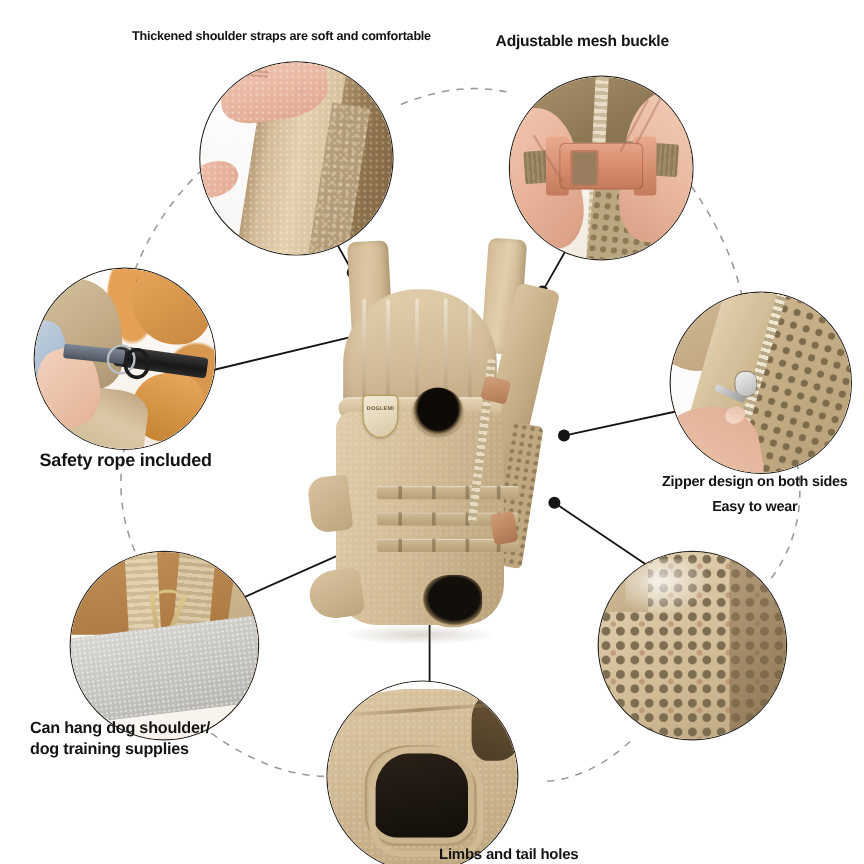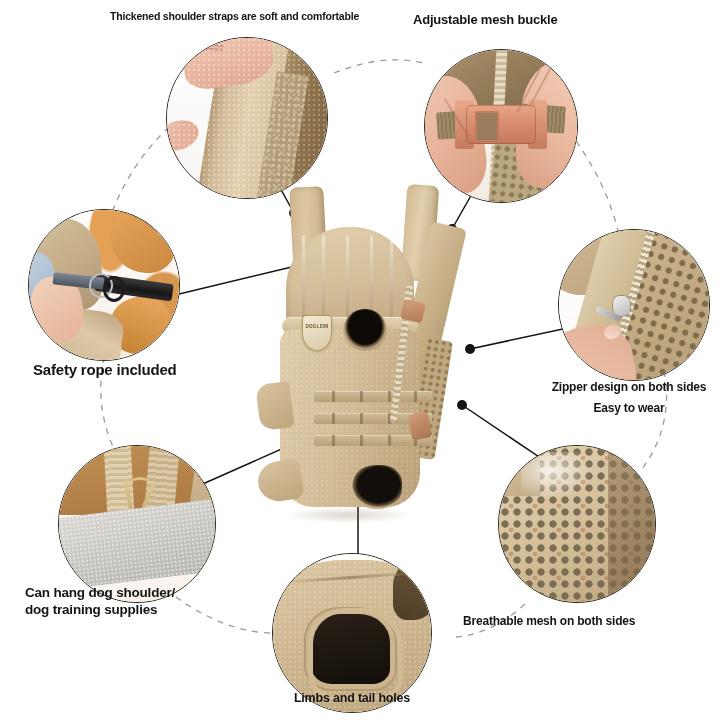--- a/index.html
+++ b/index.html
@@ -3,21 +3,21 @@
 <meta charset="utf-8">
 <style>
   html,body{margin:0;padding:0;}
   body{
     width:720px;height:720px;
     background:#ffffff;
     font-family:"Liberation Sans", sans-serif;
     overflow:hidden;
     position:relative;
   }
-  #stage{position:absolute;left:0;top:1px;width:720px;height:685px;}
+  #stage{position:absolute;left:0;top:15px;width:720px;height:685px;}
 
   
   #lines{position:absolute;left:0;top:0;width:720px;height:720px;pointer-events:none;}
 
   
   .label{
     position:absolute;
     color:#141414;
     font-weight:bold;
     letter-spacing:-0.2px;
@@ -618,32 +618,31 @@
   <div class="label" style="left:534px;top:379px;width:190px;text-align:center;font-size:12px;">Zipper design on both sides</div>
   <div class="label" style="left:534px;top:400px;width:190px;text-align:center;font-size:12px;">Easy to wear</div>
 
   <div class="callout" style="left:498px;top:444px;width:158px;height:158px;">
     <div class="photo ph-mesh">
       <div class="corner"></div>
         <div class="edge"></div>
         <div class="gloss"></div>
     </div>
   </div>
-  <div class="label" style="left:463px;top:613px;font-size:12px;">Breathable mesh on both sides</div>
 
   <div class="callout" style="left:272px;top:552px;width:160px;height:160px;">
     <div class="photo ph-hole">
       <div class="body"></div>
         <div class="darkEdge"></div>
         <div class="seamTop"></div>
       <div class="opening"></div>
         <div class="lip"></div>
     </div>
   </div>
-  <div class="label" style="left:222px;top:689px;width:260px;text-align:center;font-size:12.5px;">Limbs and tail holes</div>
+  <div class="label" style="left:222px;top:689px;width:260px;text-align:right;font-size:12.5px;">Limbs and tail holes</div>
 
   <div class="callout" style="left:58px;top:444px;width:158px;height:158px;">
     <div class="photo ph-hook">
       <div class="floor"></div>
       <div class="strapA"></div>
         <div class="strapB"></div>
         <div class="strapC"></div>
       <div class="hookTip"></div>
         <div class="hookL"></div>
         <div class="hookR"></div>

